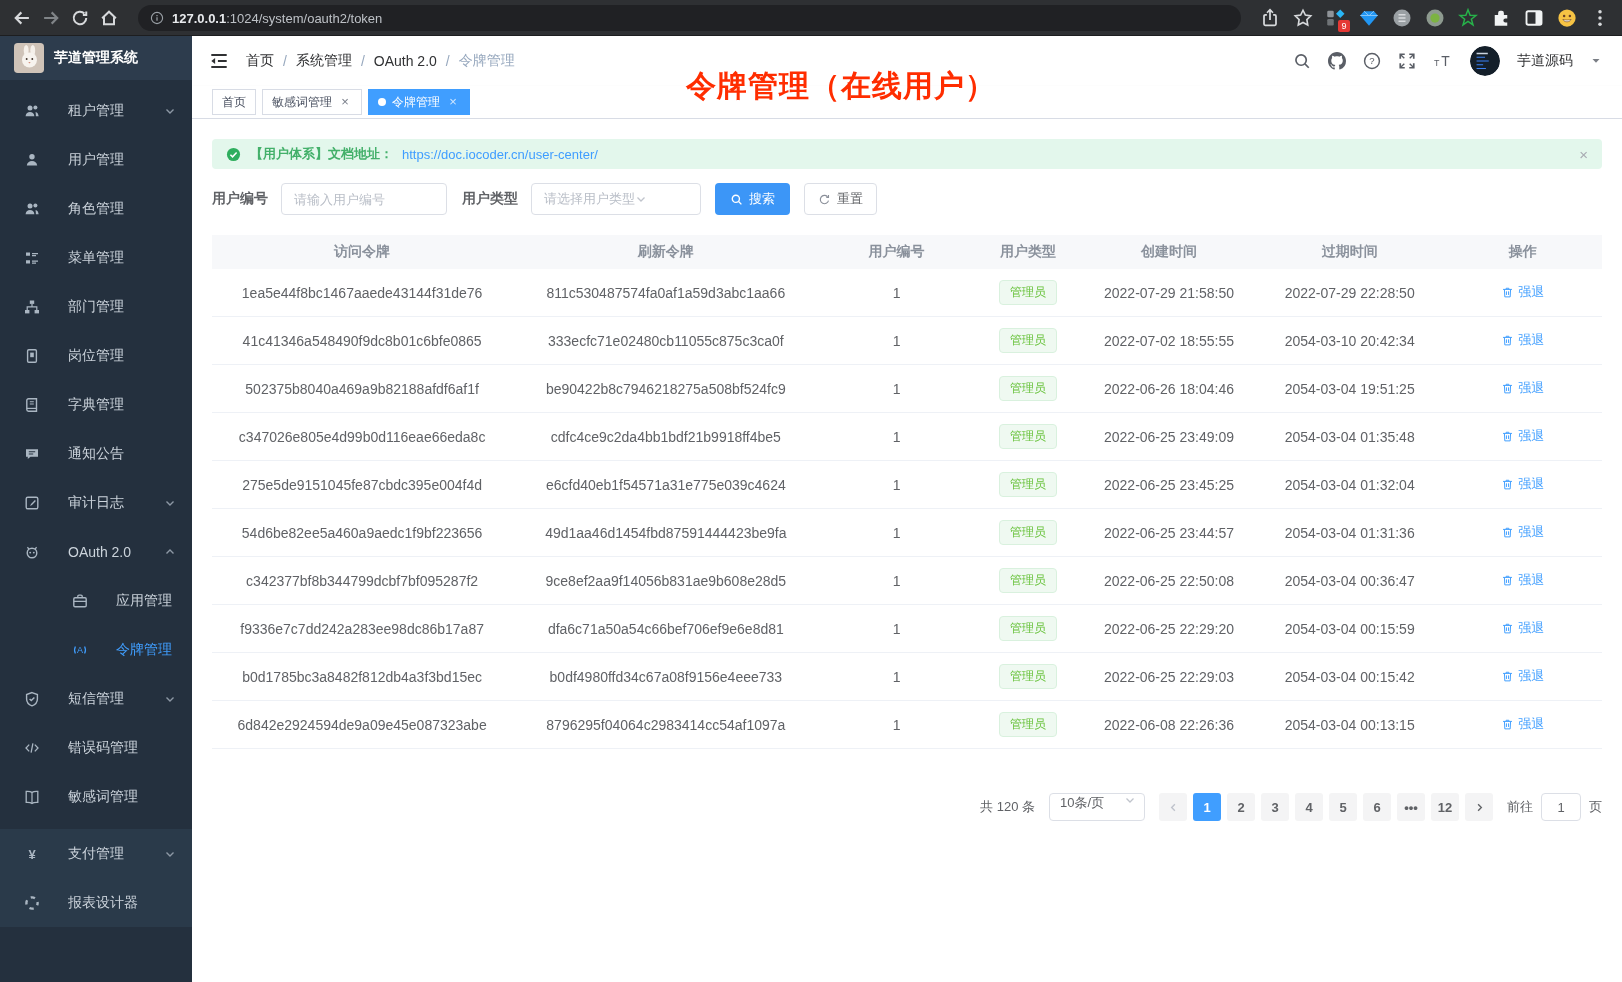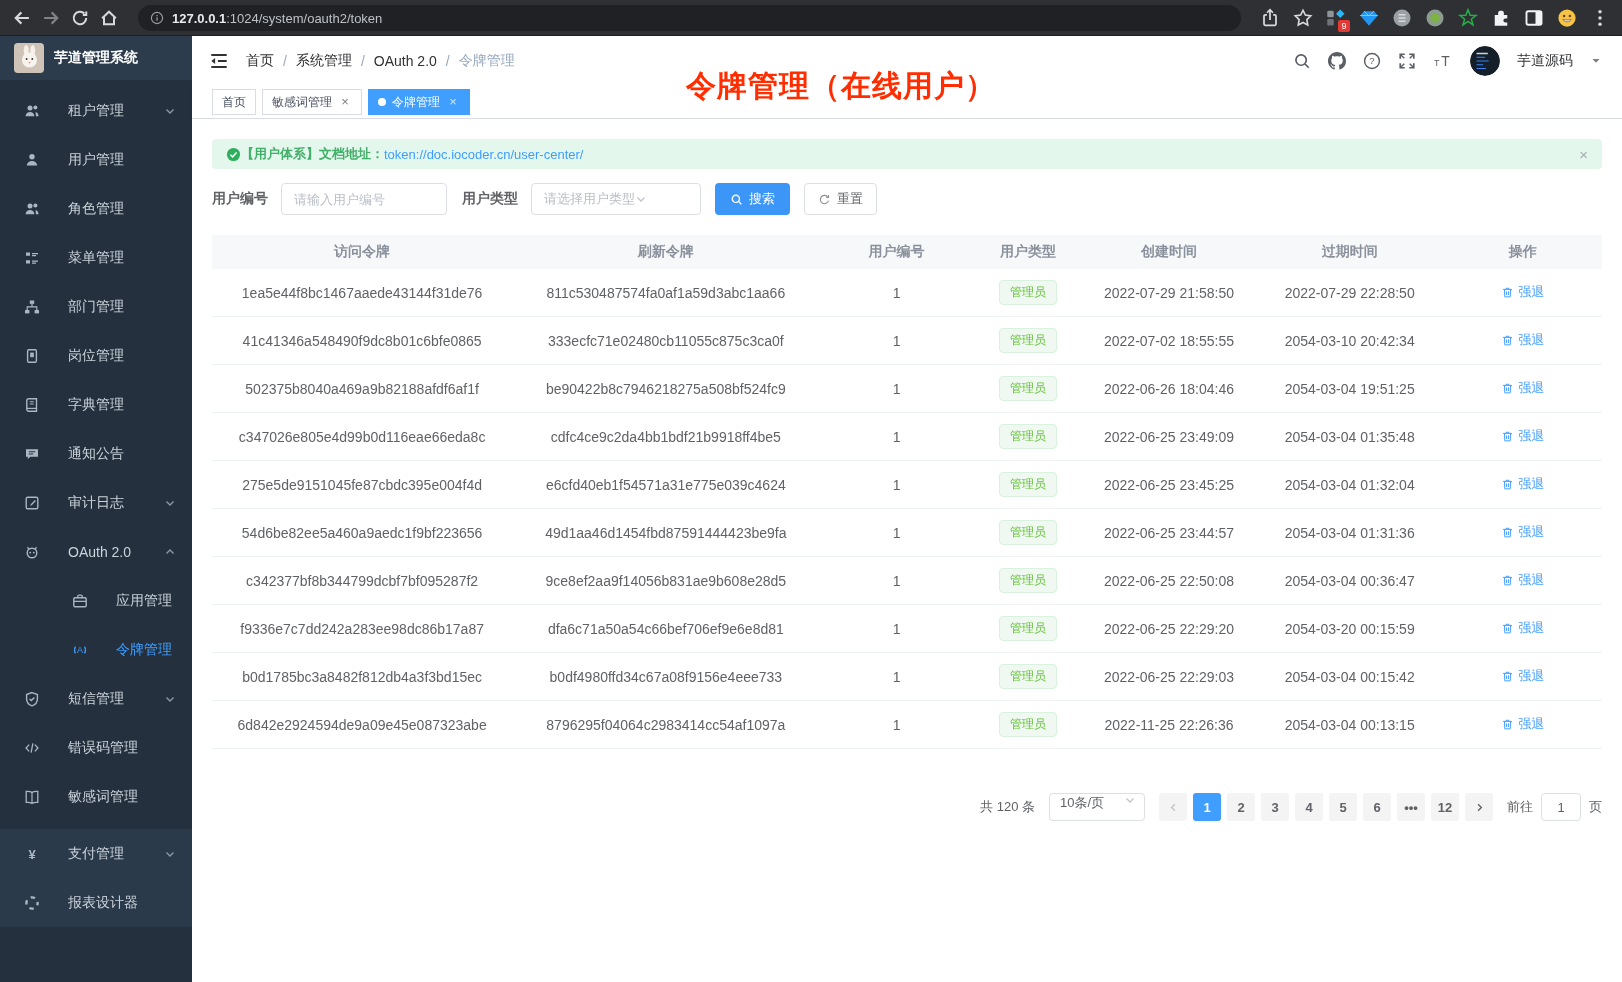--- a/index.html
+++ b/index.html
@@ -57,21 +57,21 @@
 .tag-tab{display:inline-flex;align-items:center;height:26px;padding:0 9px;border:1px solid #d8dce5;background:#fff;color:#495060;font-size:12px;cursor:pointer;gap:6px}
 .tag-tab.active{background:#409eff;border-color:#409eff;color:#fff}
 .tab-dot{width:8px;height:8px;border-radius:50%;background:#fff;display:inline-block}
 .tab-close{font-size:13px;width:14px;text-align:center;line-height:14px;border-radius:50%;opacity:.75}
 
 
 .annotation{position:absolute;left:686px;top:66px;color:#ff2d00;font-size:30px;font-weight:bold;white-space:nowrap;z-index:20;letter-spacing:1px}
 
 
 .content{flex:1;padding:0 20px;background:#fff;position:relative}
-.alert{margin-top:20px;height:30px;background:#e3f7ec;border-radius:4px;display:flex;align-items:center;padding:0 14px;font-size:13px}
+.alert{margin-top:20px;height:30px;background:#e3f7ec;border-radius:4px;display:flex;align-items:center;padding:0 14px;gap:9px;font-size:13px}
 .alert .ic{width:15px;height:15px}
 .alert-text{color:#43b06a;font-weight:bold}
 .alert-link{color:#3f9dff;cursor:pointer;text-decoration:none}
 .alert-close{margin-left:auto;color:#a8abb2;font-size:15px;cursor:pointer}
 
 .search-row{margin-top:14px;display:flex;align-items:center;font-size:14px}
 .s-label{font-weight:bold;color:#606266;margin-right:13px}
 .s-input{width:166px;height:32px;border:1px solid #dcdfe6;border-radius:4px;padding:0 12px;font-size:13px;color:#606266;outline:none;font-family:inherit}
 .s-input::placeholder{color:#b9bec7}
 .s-select{width:170px;height:32px;border:1px solid #dcdfe6;border-radius:4px;display:flex;align-items:center;padding:0 14px 0 12px;color:#b9bec7;font-size:13px;margin-left:0;cursor:pointer}
@@ -492,21 +492,21 @@
 
     <main class="content">
       <div class="alert">
         <span class="ic">
             <svg viewBox="0 0 16 16">
               <circle cx="8" cy="8" r="7" fill="#2fae5e"></circle>
               <path d="M4.7 8.2l2.3 2.3 4.3-4.6" fill="none" stroke="#fff" stroke-width="1.6"></path>
             </svg>
           </span>
         <span class="alert-text">【用户体系】文档地址：</span>
-        <a class="alert-link">token://doc.iocoder.cn/user-center/</a>
+        <a class="alert-link">https://doc.iocoder.cn/user-center/</a>
         <span class="alert-close">×</span>
       </div>
 
       <div class="search-row">
         <span class="s-label">用户编号</span>
         <input class="s-input" placeholder="请输入用户编号" style="">
         <span class="sp-lg"></span>
         <span class="s-label">用户类型</span>
         <div class="s-select">
           <span>请选择用户类型</span>
@@ -638,21 +638,21 @@
                       <path d="M2.5 4.2h11M6.3 4.2V2.8h3.4v1.4M4.2 4.2l.5 9.2h6.6l.5-9.2M6.7 6.6v4.4M9.3 6.6v4.4" fill="none" stroke="currentColor" stroke-width="1.2"></path>
                     </svg>
                   </span>强退</a></div>
             </div>
             <div class="tr">
               <div class="td col0">f9336e7c7dd242a283ee98dc86b17a87</div>
               <div class="td col1">dfa6c71a50a54c66bef706ef9e6e8d81</div>
               <div class="td col2">1</div>
               <div class="td col3"><span class="tag-success">管理员</span></div>
               <div class="td col4">2022-06-25 22:29:20</div>
-              <div class="td col5">2054-03-20 00:15:59</div>
+              <div class="td col5">2054-03-04 00:15:59</div>
               <div class="td col6"><a class="link-action"><span class="ic">
                     <svg viewBox="0 0 16 16">
                       <path d="M2.5 4.2h11M6.3 4.2V2.8h3.4v1.4M4.2 4.2l.5 9.2h6.6l.5-9.2M6.7 6.6v4.4M9.3 6.6v4.4" fill="none" stroke="currentColor" stroke-width="1.2"></path>
                     </svg>
                   </span>强退</a></div>
             </div>
             <div class="tr">
               <div class="td col0">b0d1785bc3a8482f812db4a3f3bd15ec</div>
               <div class="td col1">b0df4980ffd34c67a08f9156e4eee733</div>
               <div class="td col2">1</div>
@@ -663,21 +663,21 @@
                     <svg viewBox="0 0 16 16">
                       <path d="M2.5 4.2h11M6.3 4.2V2.8h3.4v1.4M4.2 4.2l.5 9.2h6.6l.5-9.2M6.7 6.6v4.4M9.3 6.6v4.4" fill="none" stroke="currentColor" stroke-width="1.2"></path>
                     </svg>
                   </span>强退</a></div>
             </div>
             <div class="tr">
               <div class="td col0">6d842e2924594de9a09e45e087323abe</div>
               <div class="td col1">8796295f04064c2983414cc54af1097a</div>
               <div class="td col2">1</div>
               <div class="td col3"><span class="tag-success">管理员</span></div>
-              <div class="td col4">2022-11-25 22:26:36</div>
+              <div class="td col4">2022-06-08 22:26:36</div>
               <div class="td col5">2054-03-04 00:13:15</div>
               <div class="td col6"><a class="link-action"><span class="ic">
                     <svg viewBox="0 0 16 16">
                       <path d="M2.5 4.2h11M6.3 4.2V2.8h3.4v1.4M4.2 4.2l.5 9.2h6.6l.5-9.2M6.7 6.6v4.4M9.3 6.6v4.4" fill="none" stroke="currentColor" stroke-width="1.2"></path>
                     </svg>
                   </span>强退</a></div>
             </div>
           </div>
       </div>
 

